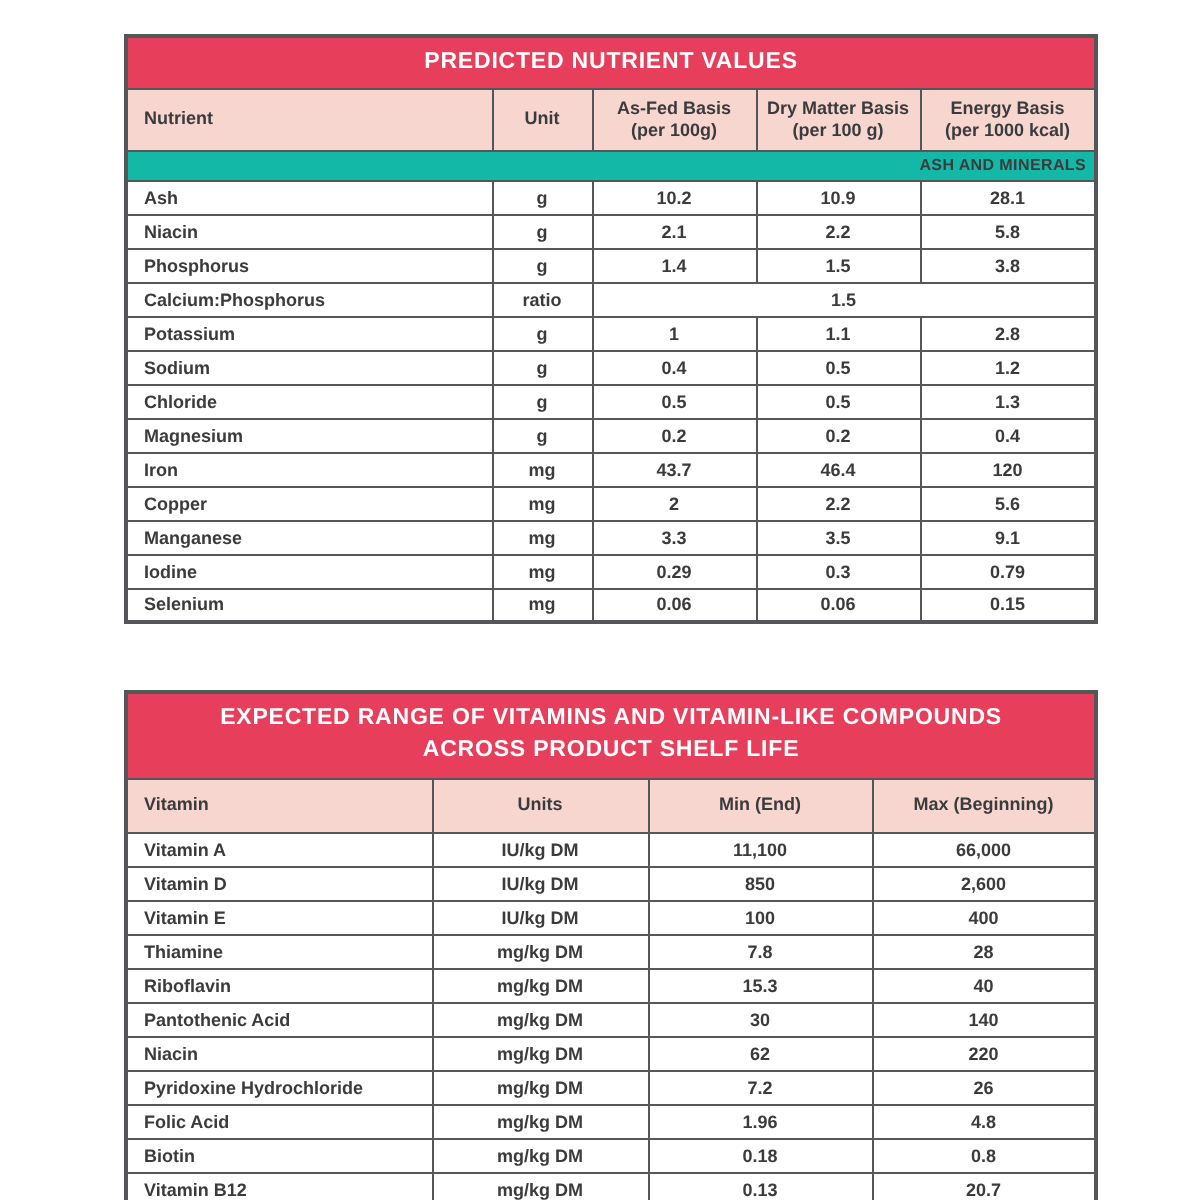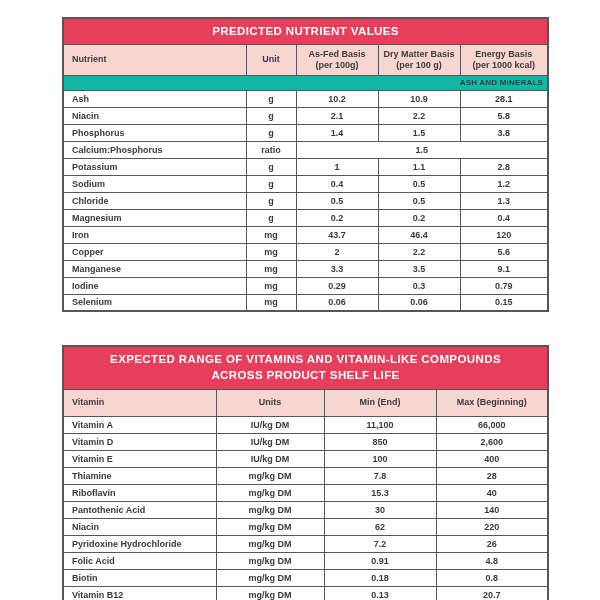--- a/index.html
+++ b/index.html
@@ -280,21 +280,21 @@
     <tr class="data-row">
       <td class="name-cell">Pyridoxine Hydrochloride</td>
       <td class="val-cell">mg/kg DM</td>
       <td class="val-cell">7.2</td>
       <td class="val-cell">26</td>
     </tr>
 
     <tr class="data-row">
       <td class="name-cell">Folic Acid</td>
       <td class="val-cell">mg/kg DM</td>
-      <td class="val-cell">0.91</td>
+      <td class="val-cell">1.96</td>
       <td class="val-cell">4.8</td>
     </tr>
 
     <tr class="data-row">
       <td class="name-cell">Biotin</td>
       <td class="val-cell">mg/kg DM</td>
       <td class="val-cell">0.18</td>
       <td class="val-cell">0.8</td>
     </tr>
 

